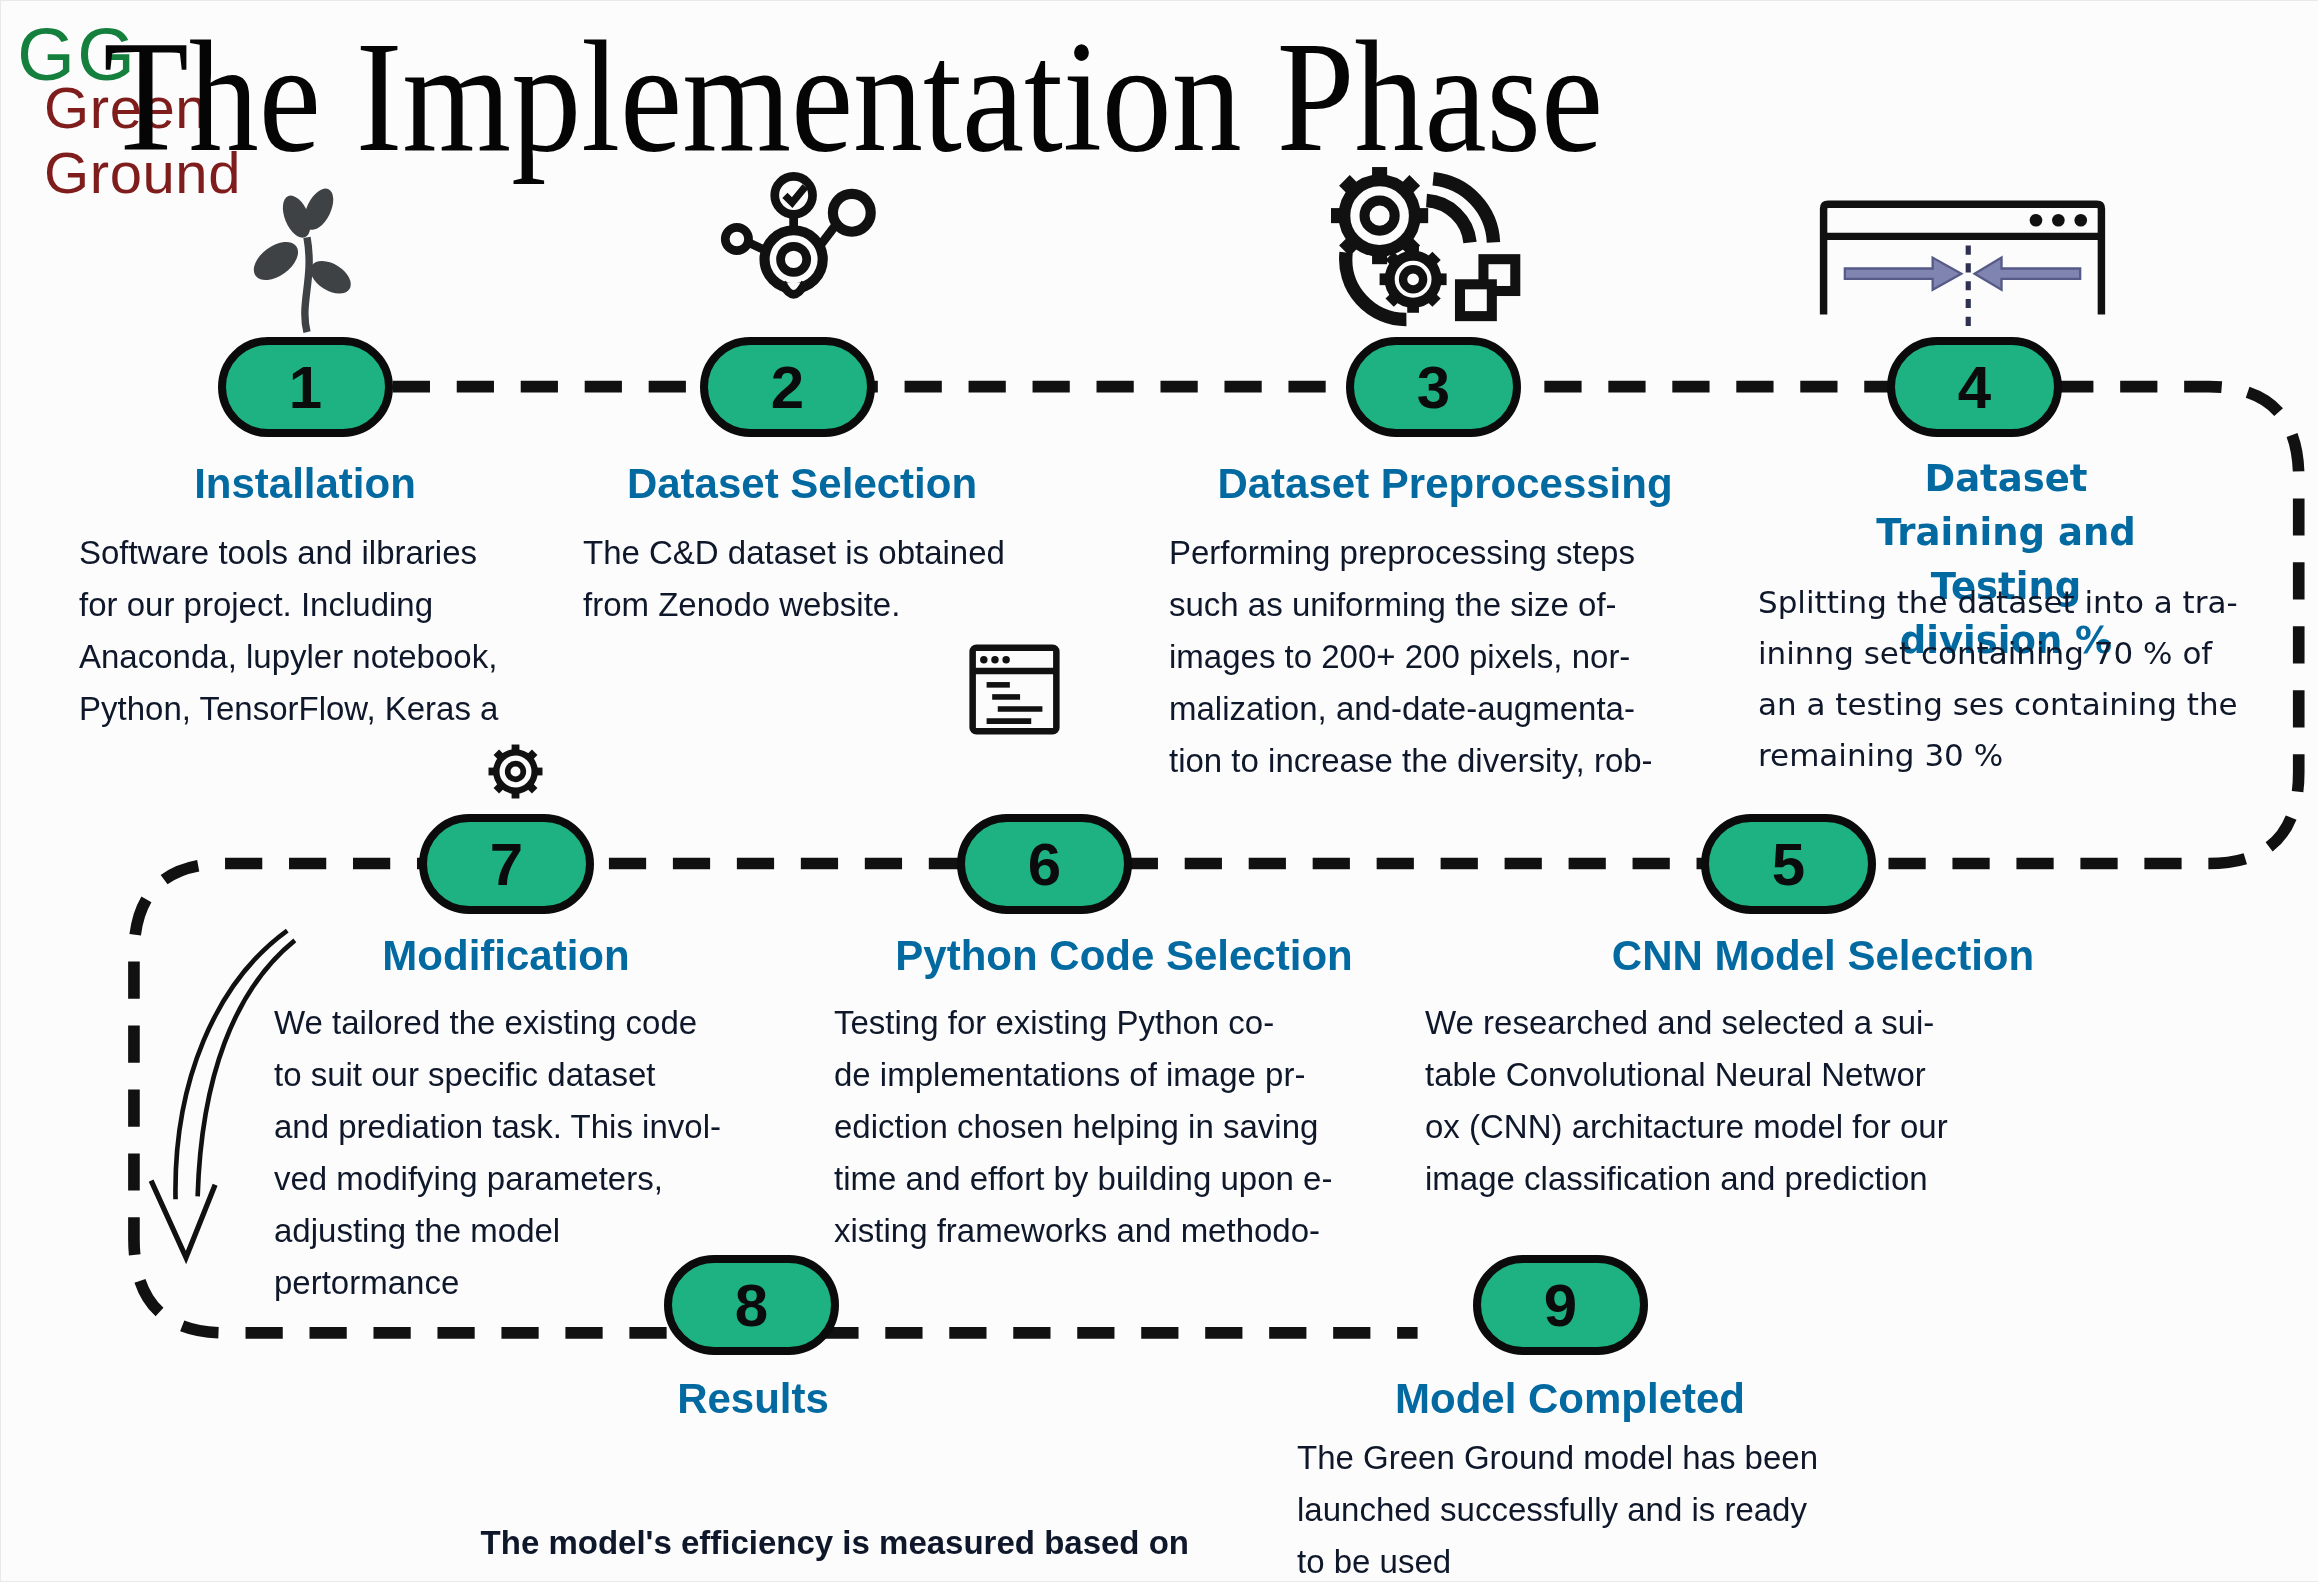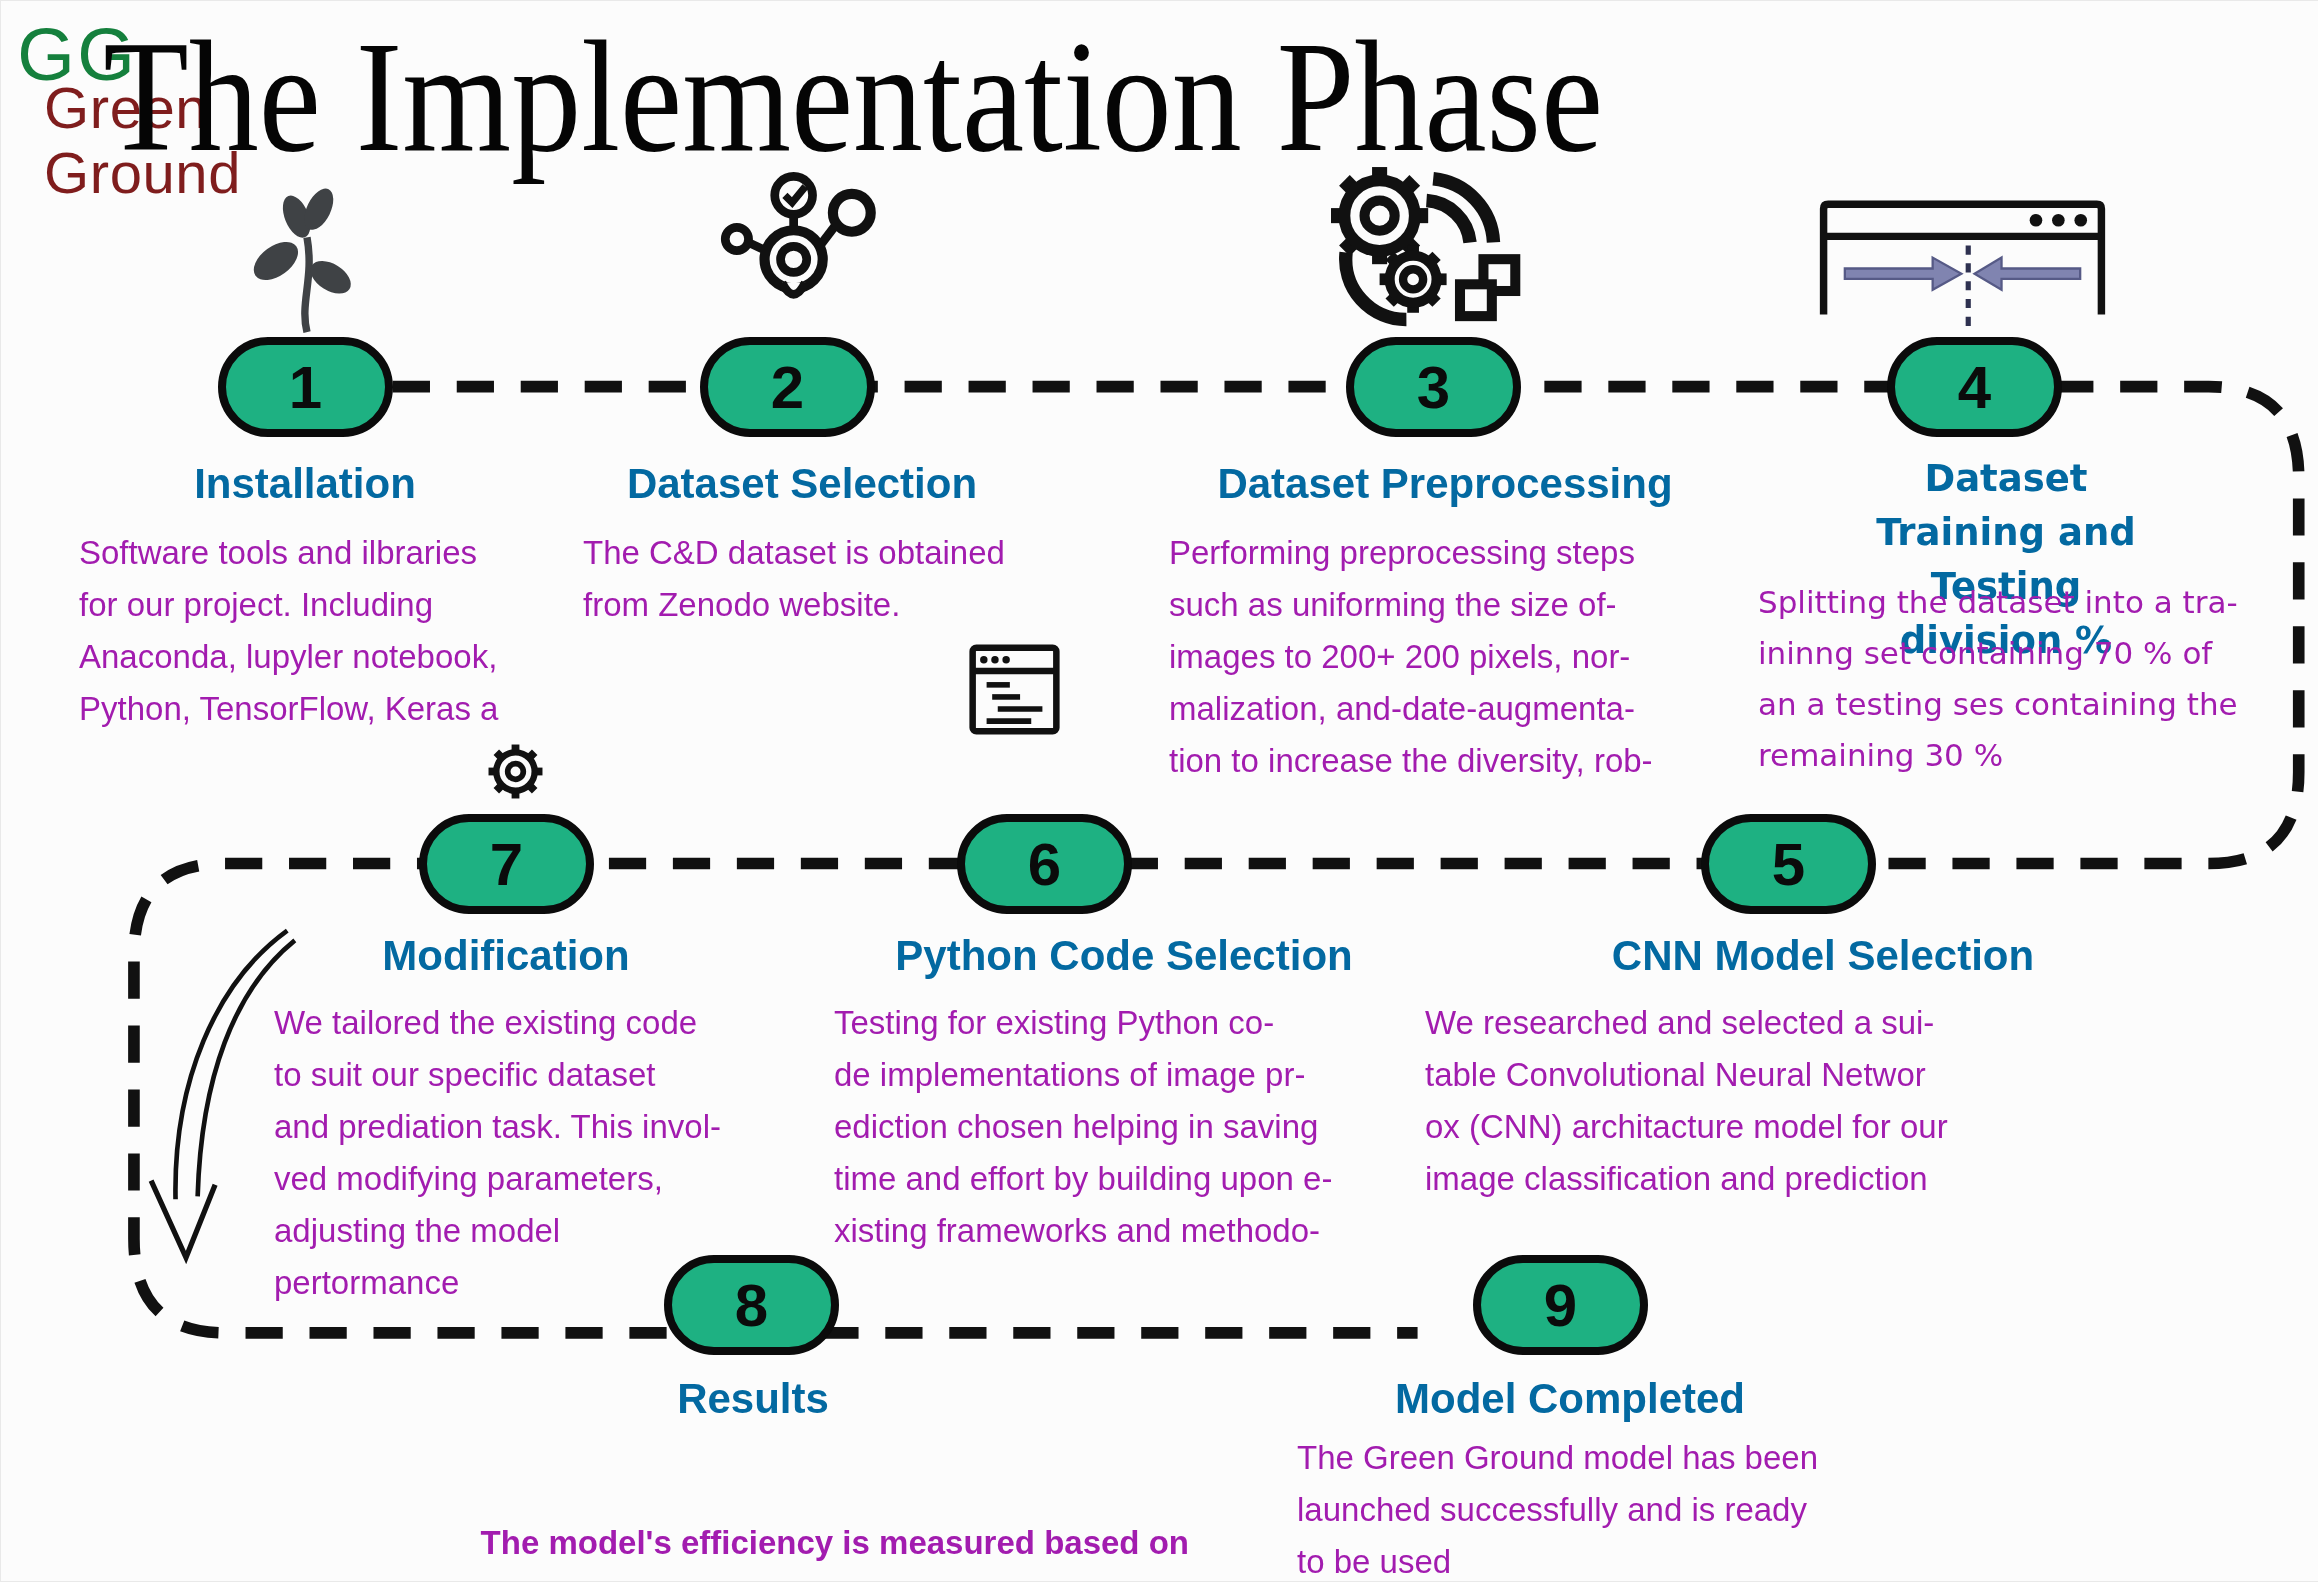--- a/index.html
+++ b/index.html
@@ -54,21 +54,21 @@
     white-space:pre-line;line-height:50px;z-index:2;
   }
   .t1{left:304px;top:458px;} .t2{left:801px;top:458px;}
   .t3{left:1444px;top:458px;}
   .t4{left:2005px;top:451px;font-family:"DejaVu Sans", sans-serif;font-size:37px;line-height:54px;}
   .t7{left:505px;top:930px;} .t6{left:1123px;top:930px;}
   .t5{left:1822px;top:930px;}
   .t8{left:752px;top:1373px;} .t9{left:1569px;top:1373px;}
   
   .step-body{
-    font-size:33px;line-height:52px;color:#a21caf;
+    font-size:33px;line-height:52px;color:#0f172a;
     white-space:pre-line;z-index:2;
   }
   .p1{left:78px;top:526px;width:524px;}
   .p2{left:582px;top:526px;width:524px;}
   .p3{left:1168px;top:526px;width:617px;}
   .p4{left:1757px;top:576px;width:570px;font-family:"DejaVu Sans", sans-serif;font-size:31px;line-height:51px;}
   .p7{left:273px;top:996px;width:558px;}
   .p6{left:833px;top:996px;width:617px;}
   .p5{left:1424px;top:996px;width:698px;}
   .p8{left:315px;top:1516px;width:873px;text-align:right;font-weight:bold;}

